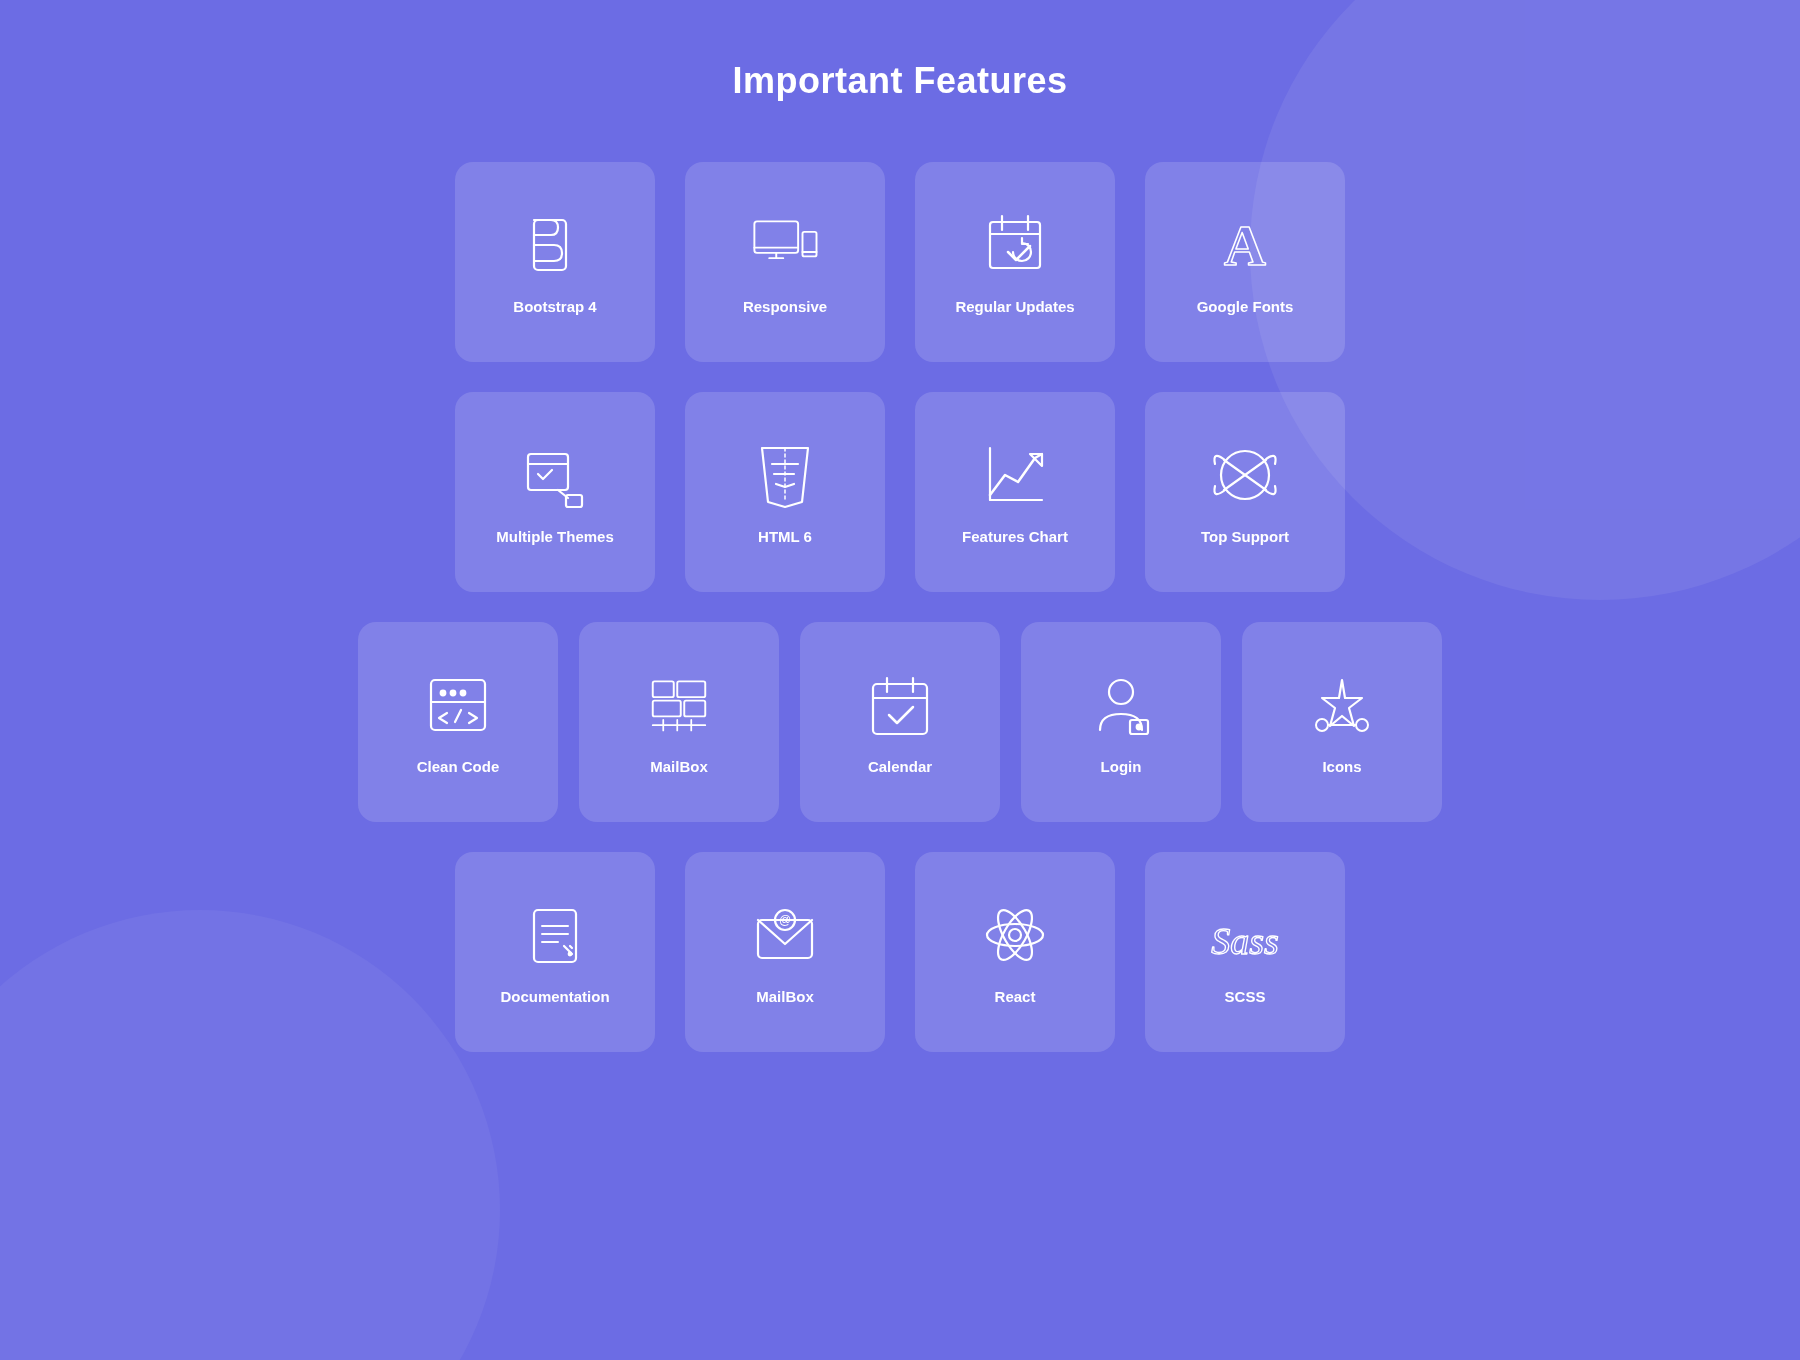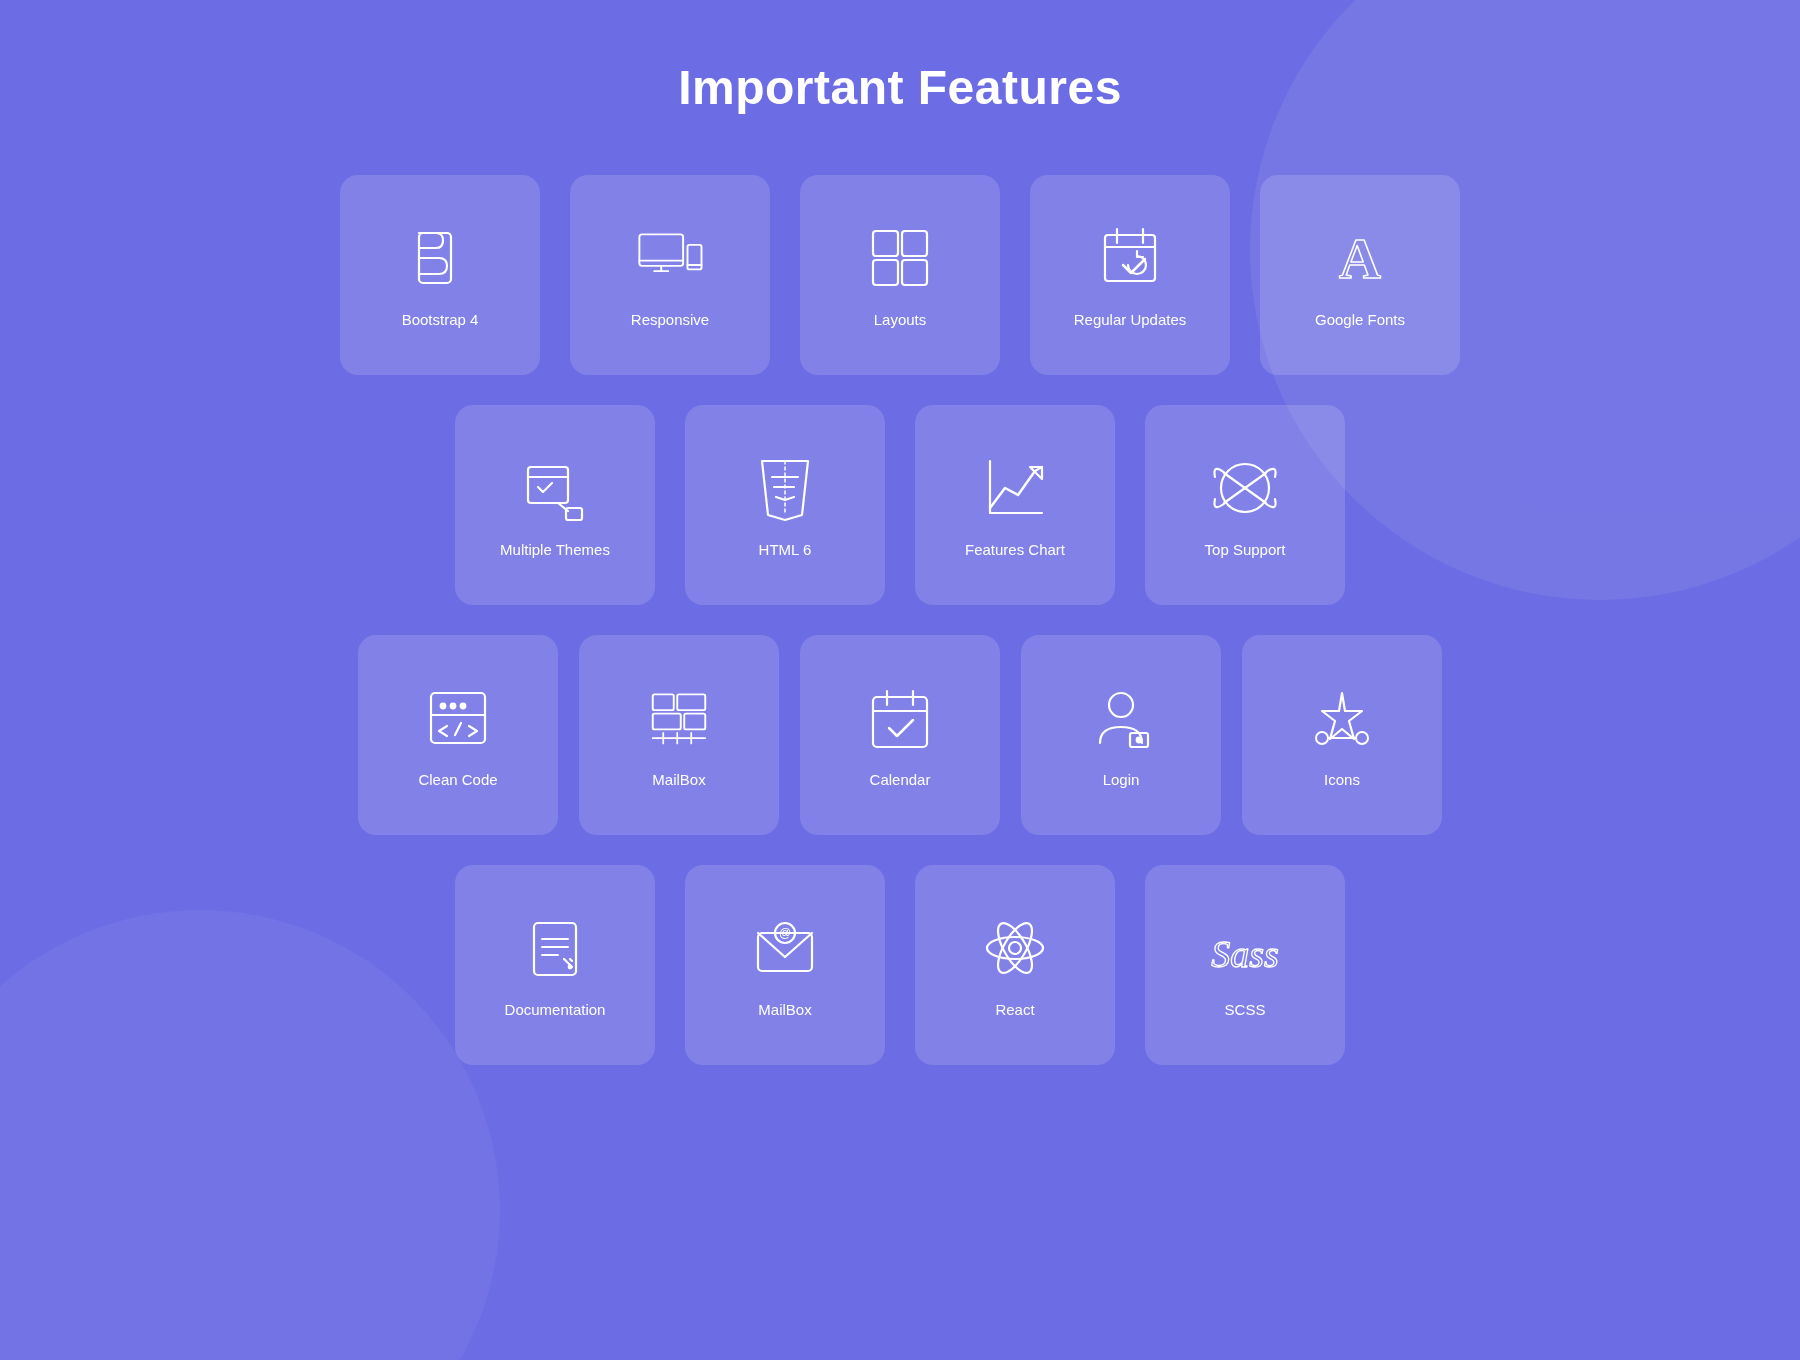--- a/index.html
+++ b/index.html
@@ -35,21 +35,21 @@
       left: -100px;
       width: 600px;
       height: 600px;
       background: rgba(255,255,255,0.05);
       border-radius: 50%;
       pointer-events: none;
     }
 
     h1 {
       color: #ffffff;
-      font-size: 48px;
+      font-size: 36px;
       font-weight: 700;
       margin-bottom: 60px;
       text-align: center;
       letter-spacing: 0.5px;
     }
 
     .card {
       background: rgba(255,255,255,0.15);
       border-radius: 18px;
       width: 200px;
@@ -77,21 +77,21 @@
       stroke: #ffffff;
       fill: none;
       stroke-width: 1.8;
       stroke-linecap: round;
       stroke-linejoin: round;
     }
 
     .card-label {
       color: #ffffff;
       font-size: 15px;
-      font-weight: 400;
+      font-weight: 700;
       text-align: center;
     }
   </style>
 </head>
 <body>
 
 <h1>Important Features</h1>
 
 <div id="features-grid" style="display: flex; flex-direction: column; align-items: center; gap: 30px; position: relative; z-index: 1;">
     <div style="display: flex; flex-direction: row; gap: 30px; justify-content: center;">
@@ -110,31 +110,20 @@
           <svg viewBox="0 0 80 70">
             <rect x="5" y="8" width="50" height="36" rx="3" fill="none" stroke="white" stroke-width="2.2"></rect>
             <line x1="5" y1="38" x2="55" y2="38" stroke="white" stroke-width="2.2"></line>
             <line x1="30" y1="44" x2="30" y2="50" stroke="white" stroke-width="2.2"></line>
             <line x1="22" y1="50" x2="38" y2="50" stroke="white" stroke-width="2.2"></line>
             <rect x="60" y="20" width="16" height="28" rx="2" fill="none" stroke="white" stroke-width="2.2"></rect>
             <line x1="60" y1="43" x2="76" y2="43" stroke="white" stroke-width="2.2"></line>
           </svg>
         </div>
         <div class="card-label">Responsive</div>
-      </div>
-      <div class="card">
-        <div class="card-icon">
-          <svg viewBox="0 0 70 70">
-            <rect x="8" y="8" width="25" height="25" rx="3" fill="none" stroke="white" stroke-width="2.2"></rect>
-            <rect x="37" y="8" width="25" height="25" rx="3" fill="none" stroke="white" stroke-width="2.2"></rect>
-            <rect x="8" y="37" width="25" height="25" rx="3" fill="none" stroke="white" stroke-width="2.2"></rect>
-            <rect x="37" y="37" width="25" height="25" rx="3" fill="none" stroke="white" stroke-width="2.2"></rect>
-          </svg>
-        </div>
-        <div class="card-label">Layouts</div>
       </div>
       <div class="card">
         <div class="card-icon">
           <svg viewBox="0 0 70 70">
             <rect x="10" y="12" width="50" height="46" rx="3" fill="none" stroke="white" stroke-width="2.2"></rect>
             <line x1="10" y1="24" x2="60" y2="24" stroke="white" stroke-width="2.2"></line>
             <line x1="22" y1="6" x2="22" y2="20" stroke="white" stroke-width="2.2"></line>
             <line x1="48" y1="6" x2="48" y2="20" stroke="white" stroke-width="2.2"></line>
             <path d="M28 42 l8 8 l14-14" fill="none" stroke="white" stroke-width="2.5"></path>
             <path d="M42 33 A9 9 0 1 1 33 42" fill="none" stroke="white" stroke-width="2.2"></path>

